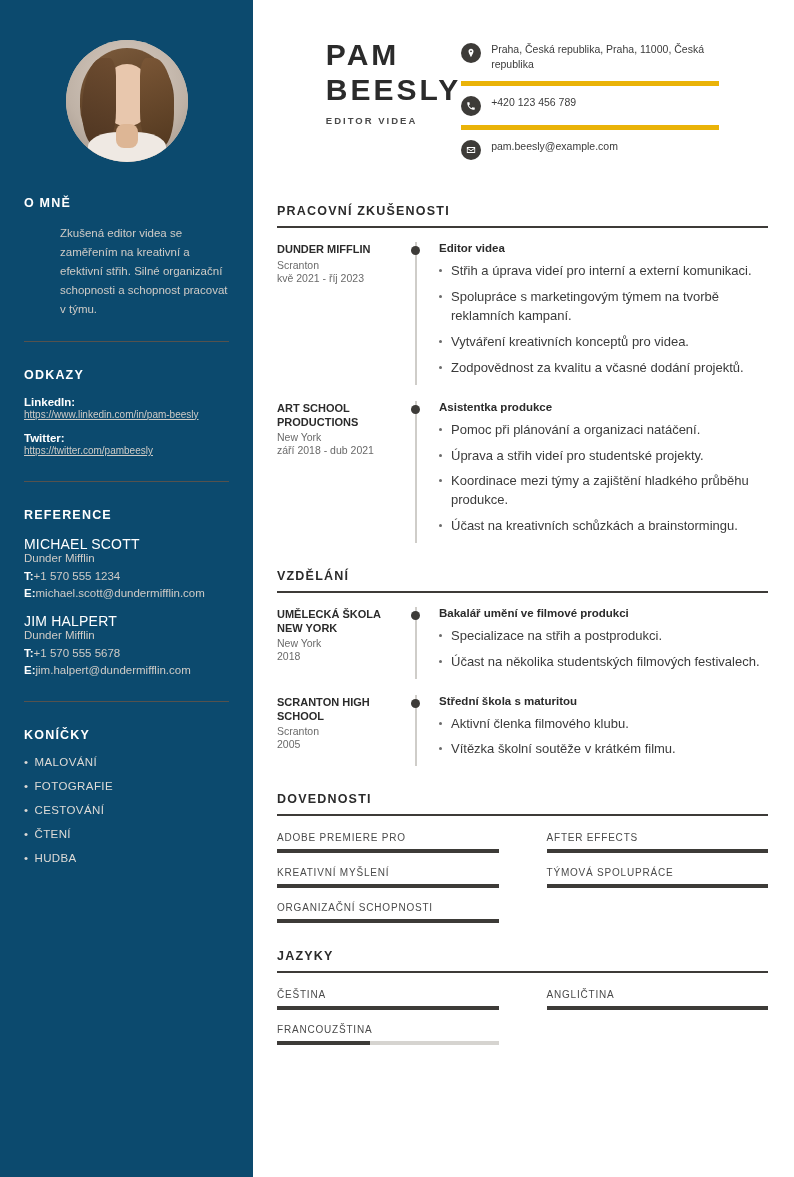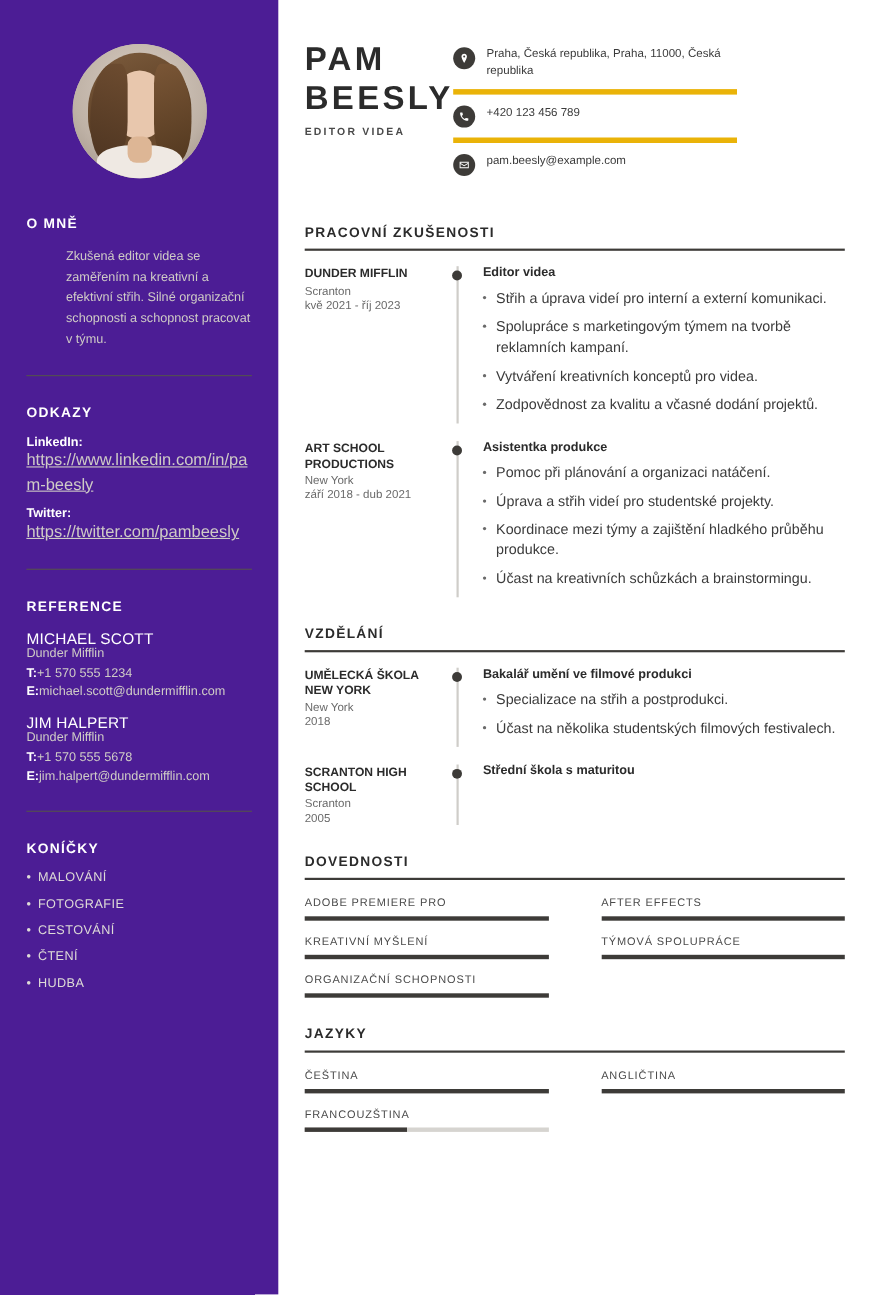--- a/index.html
+++ b/index.html
@@ -11,21 +11,21 @@
   .page {
     position: relative;
     width: 794px; height: 1177px;
     display: flex;
     background: #ffffff;
     overflow: hidden;
   }
   
   .sidebar {
     width: 253px;
-    background: #4c1d95;
+    background: #0c4a6e;
     color: #dedbd7;
     padding: 0 24px;
     flex: 0 0 253px;
   }
   .avatar-wrap {
     margin-top: 40px;
     display: flex;
     justify-content: center;
   }
   .avatar {
@@ -88,40 +88,40 @@
   .divider {
     height: 1px;
     background: #55524e;
     margin: 22px 0 0 0;
   }
   .link-label {
     font-size: 11.5px; font-weight: bold; color: #ffffff;
     margin-top: 4px;
   }
   .link-url {
-    font-size: 15px; color: #cfcbc6; text-decoration: underline;
+    font-size: 10px; color: #cfcbc6; text-decoration: underline;
     word-break: break-all; line-height: 1.45; display: block;
     margin-bottom: 10px;
   }
   .ref-name {
     font-size: 14px; color: #ffffff; margin-top: 6px; letter-spacing: .2px;
   }
   .ref-company { font-size: 11.5px; color: #cfcbc6; margin-bottom: 4px; }
   .ref-line { font-size: 11.5px; color: #cfcbc6; line-height: 1.45; }
   .ref-line b { color: #ffffff; }
   .ref-item { margin-bottom: 12px; }
   .hobby { font-size: 11.5px; color: #dedbd7; margin-bottom: 12px; letter-spacing: .4px; }
   .hobby .dot { margin-right: 6px; }
 
   
   .main {
     flex: 1;
     padding: 38px 26px 0 24px;
   }
-  .name-row { display: flex; justify-content: flex-start; }
+  .name-row { display: flex; justify-content: center; }
   .name {
     font-size: 30px;
     letter-spacing: 3px;
     font-weight: bold;
     color: #2b2b2b;
     line-height: 1.15;
   }
   .role {
     font-size: 9.5px;
     letter-spacing: 2px;
@@ -397,20 +397,30 @@
 
       <div class="entry">
         <div class="entry-left">
           <div class="e-org">SCRANTON HIGH SCHOOL</div>
           <div class="e-loc">Scranton</div>
           <div class="e-date">2005</div>
         </div>
         <div class="entry-right">
           <span class="bullet-dot"></span>
           <div class="e-title">Střední škola s maturitou</div>
+          <div class="e-list">
+            <div class="e-li">
+                <span class="d"></span>
+                <span>Aktivní členka filmového klubu.</span>
+              </div>
+            <div class="e-li">
+                <span class="d"></span>
+                <span>Vítězka školní soutěže v krátkém filmu.</span>
+              </div>
+          </div>
         </div>
       </div>
     </div>
 
     <div class="sec-title">DOVEDNOSTI</div>
     <div class="skills-grid">
       <div>
         <div class="skill-name">ADOBE PREMIERE PRO</div>
         <div class="bar">
             <i style="width: 100%;"></i>

